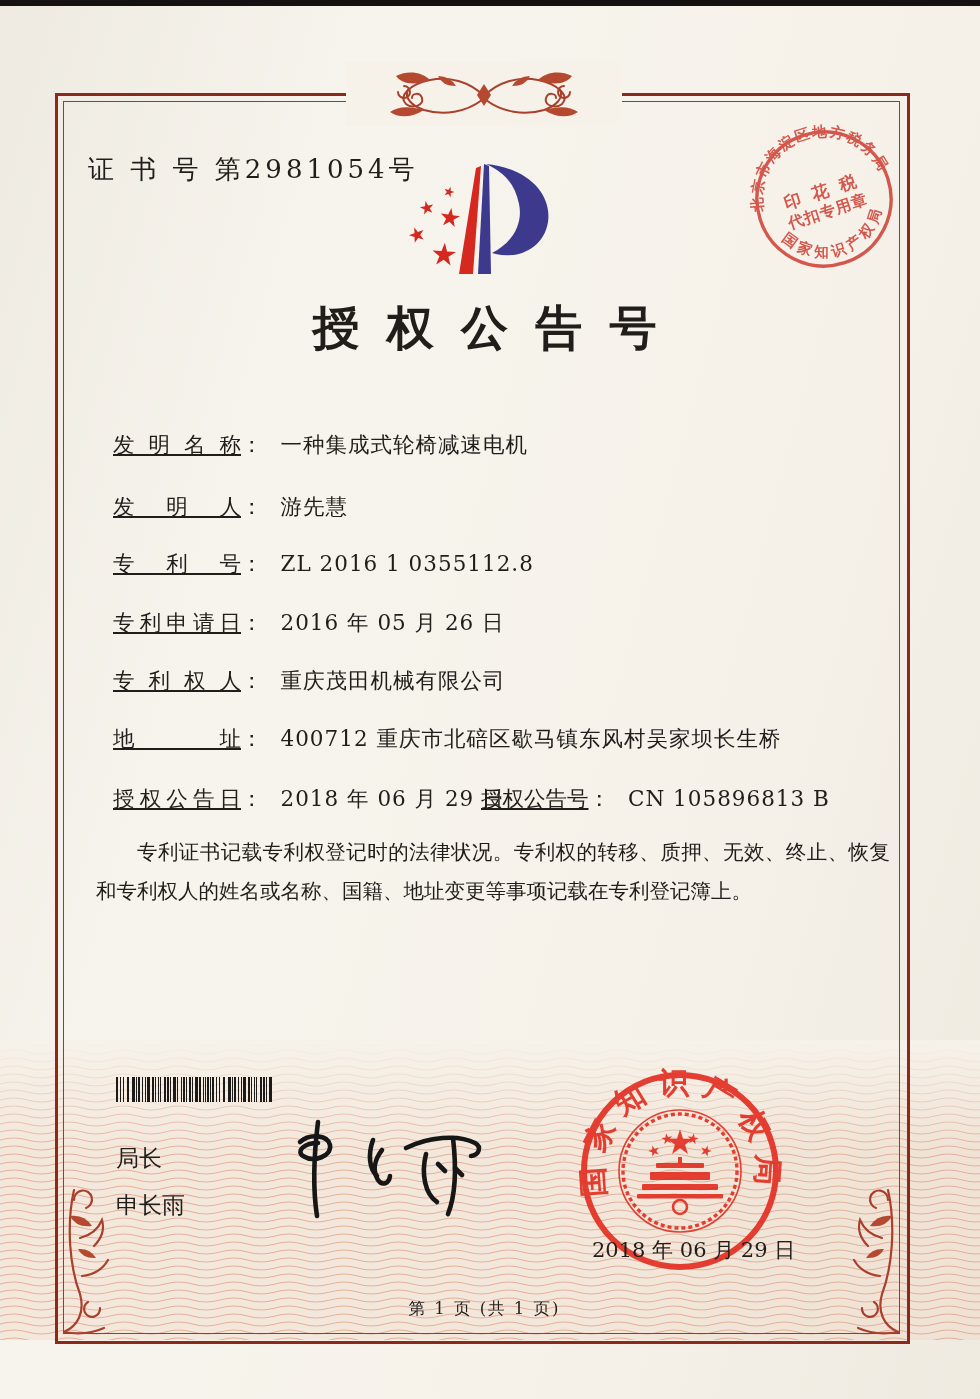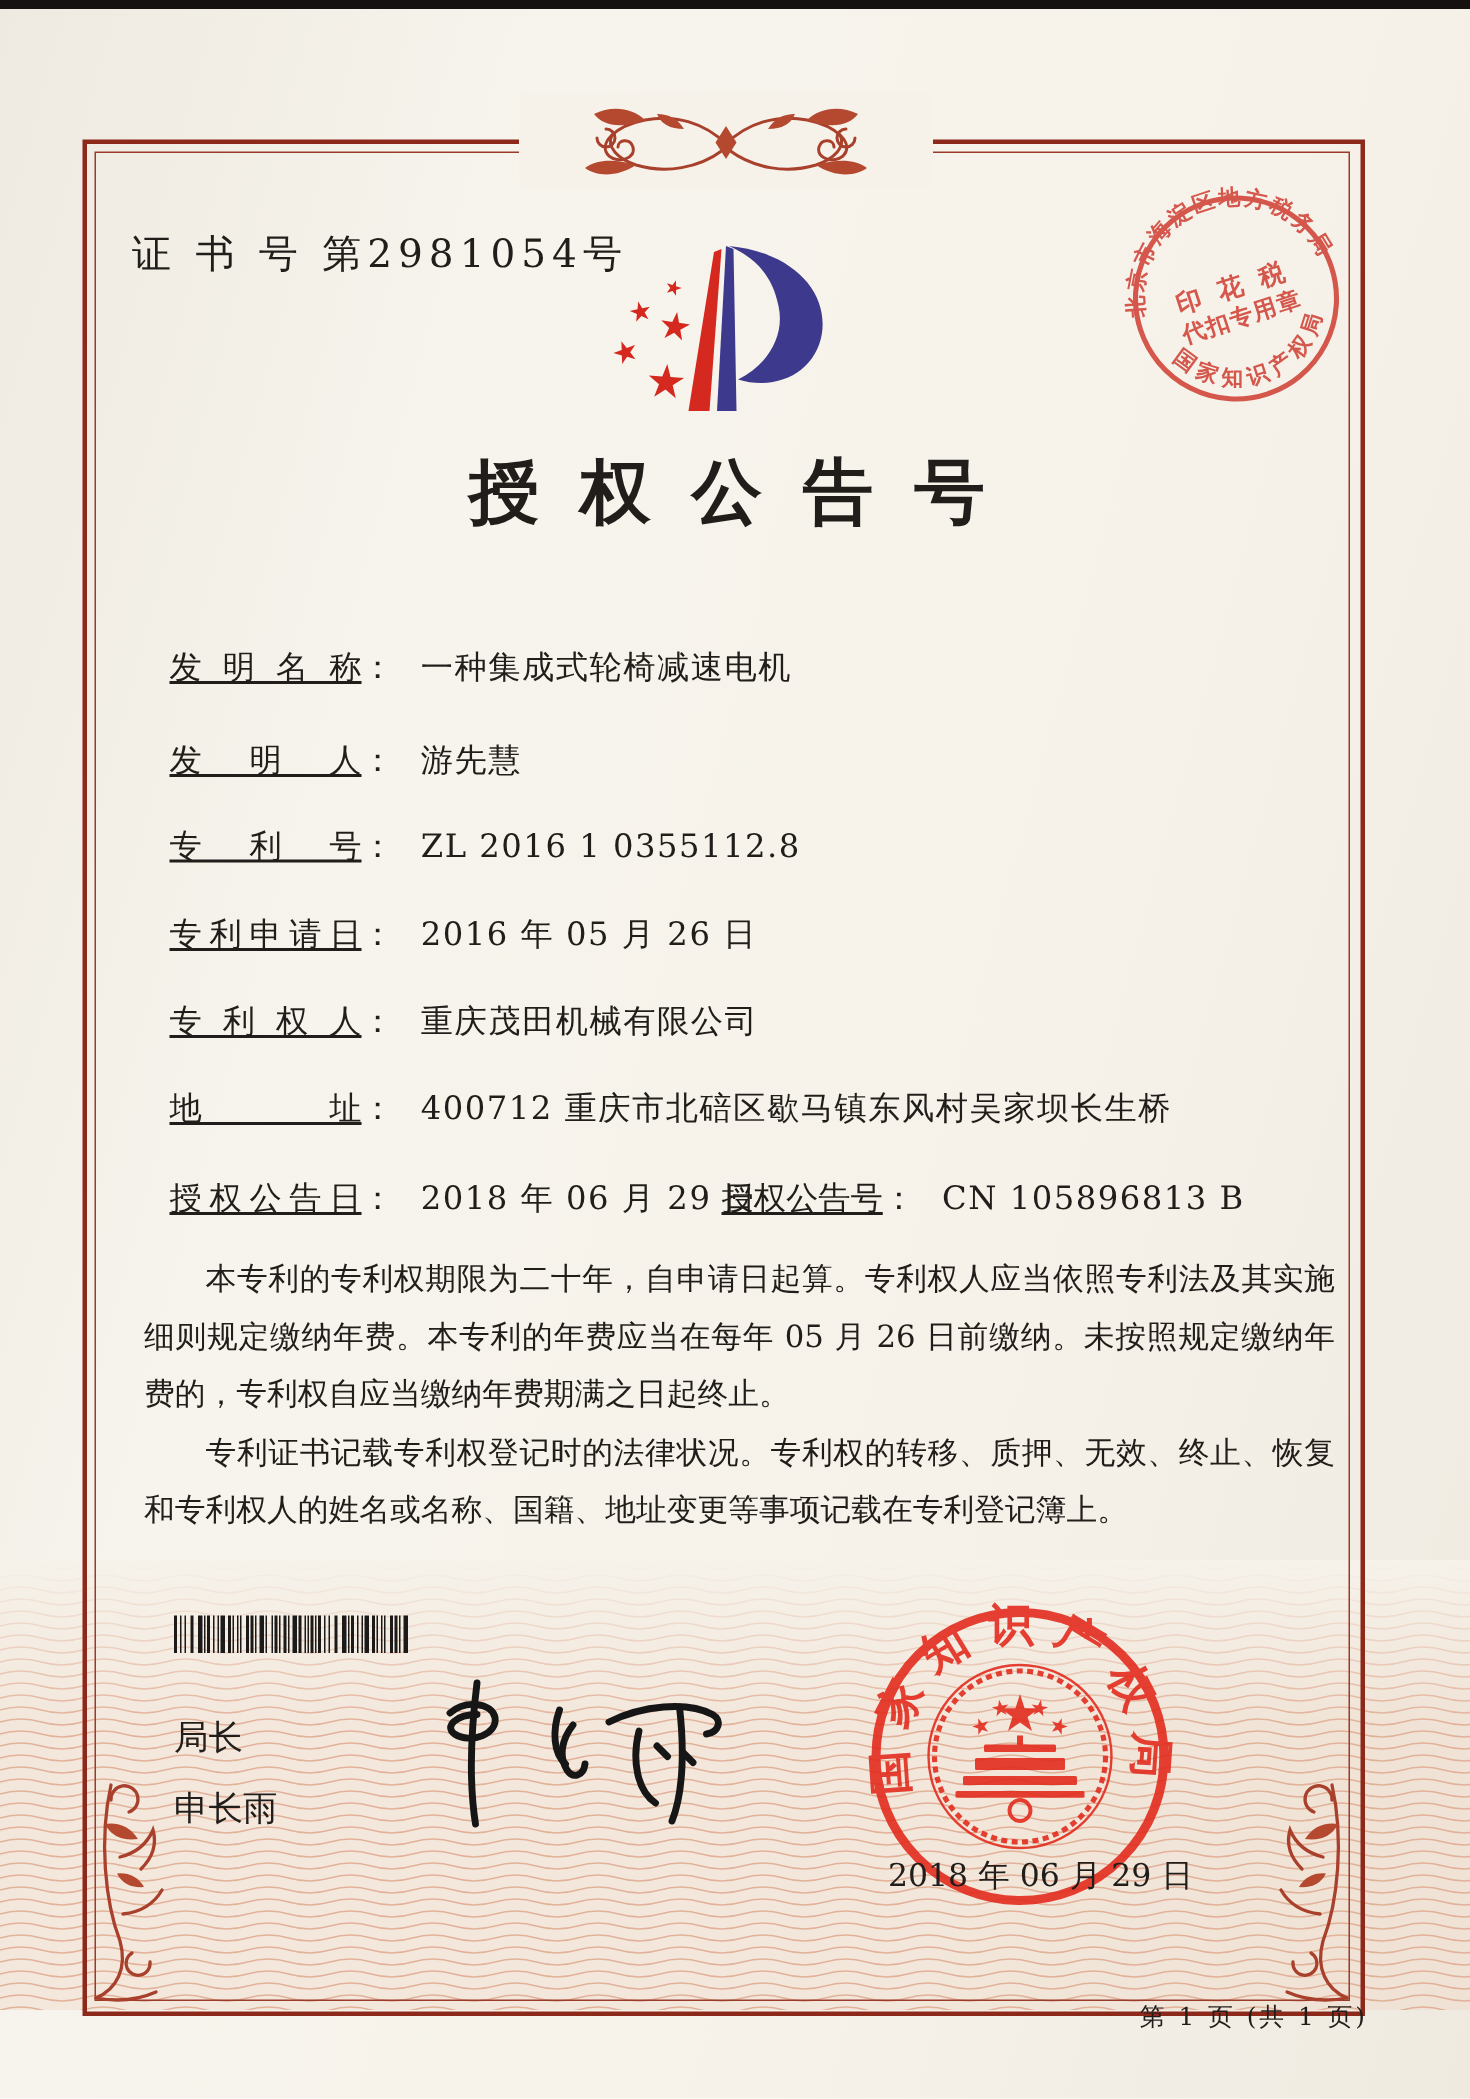--- a/index.html
+++ b/index.html
@@ -38,22 +38,22 @@
   .paras p{margin:0;text-indent:2em;}
   .barcode{left:116px;top:1077px;width:252px;height:25px;z-index:5;font-size:0;}
   .signer-role{left:116px;top:1143px;font-size:23px;z-index:5;
     font-family:"DejaVu Sans","Liberation Sans",sans-serif;}
   .signer-name{left:116px;top:1190px;font-size:23px;z-index:5;
     font-family:"DejaVu Sans","Liberation Sans",sans-serif;}
   .signature{left:256px;top:1112px;z-index:6;}
   .seal{left:577px;top:1068px;z-index:5;}
   .seal-date{left:592px;top:1236px;width:190px;text-align:center;font-size:21px;
     z-index:6;white-space:nowrap;}
-  .footer{left:57px;top:1298px;width:855px;text-align:right;font-size:16.5px;
-    letter-spacing:2px;z-index:5;margin-top:36px;}
+  .footer{left:57px;top:1298px;width:855px;text-align:center;font-size:16.5px;
+    letter-spacing:2px;z-index:5;}
 </style>
 </head>
 <body>
 
 <div class="abs scan-edge"></div>
 
 <svg class="abs waves" width="980" height="300">
   <defs>
     <pattern id="wv" width="110" height="8" patternUnits="userSpaceOnUse">
       <path d="M0,4 Q13.75,0 27.5,4 T55,4 T82.5,4 T110,4" fill="none" stroke="#dfa88e" stroke-width="1.1"></path>
@@ -167,21 +167,20 @@
   <span class="flabel">地址</span><span class="colon">：</span><span class="fvalue">400712 重庆市北碚区歇马镇东风村吴家坝长生桥</span>
 </div>
 <div class="abs row" style="top:784px">
   <span class="flabel">授权公告日</span><span class="colon">：</span><span class="fvalue">2018 年 06 月 29 日</span>
   <span class="grant2">
     <span class="flabel">授权公告号</span><span class="colon">：</span><span class="fvalue">CN 105896813 B</span>
   </span>
 </div>
 
 <div class="abs paras">
-  <p>本专利的专利权期限为二十年，自申请日起算。专利权人应当依照专利法及其实施细则规定缴纳年费。本专利的年费应当在每年 05 月 26 日前缴纳。未按照规定缴纳年费的，专利权自应当缴纳年费期满之日起终止。</p>
   <p>专利证书记载专利权登记时的法律状况。专利权的转移、质押、无效、终止、恢复和专利权人的姓名或名称、国籍、地址变更等事项记载在专利登记簿上。</p>
 </div>
 
 <div class="abs barcode"><span style="display:inline-block;height:100%;background:#1c1a18;width:2px;margin-right:2px"></span><span style="display:inline-block;height:100%;background:#1c1a18;width:1px;margin-right:2px"></span><span style="display:inline-block;height:100%;background:#1c1a18;width:1px;margin-right:3px"></span><span style="display:inline-block;height:100%;background:#1c1a18;width:2px;margin-right:3px"></span><span style="display:inline-block;height:100%;background:#1c1a18;width:3px;margin-right:1px"></span><span style="display:inline-block;height:100%;background:#1c1a18;width:1px;margin-right:1px"></span><span style="display:inline-block;height:100%;background:#1c1a18;width:2px;margin-right:2px"></span><span style="display:inline-block;height:100%;background:#1c1a18;width:1px;margin-right:2px"></span><span style="display:inline-block;height:100%;background:#1c1a18;width:1px;margin-right:1px"></span><span style="display:inline-block;height:100%;background:#1c1a18;width:3px;margin-right:2px"></span><span style="display:inline-block;height:100%;background:#1c1a18;width:2px;margin-right:1px"></span><span style="display:inline-block;height:100%;background:#1c1a18;width:1px;margin-right:2px"></span><span style="display:inline-block;height:100%;background:#1c1a18;width:1px;margin-right:1px"></span><span style="display:inline-block;height:100%;background:#1c1a18;width:1px;margin-right:3px"></span><span style="display:inline-block;height:100%;background:#1c1a18;width:2px;margin-right:1px"></span><span style="display:inline-block;height:100%;background:#1c1a18;width:2px;margin-right:1px"></span><span style="display:inline-block;height:100%;background:#1c1a18;width:1px;margin-right:2px"></span><span style="display:inline-block;height:100%;background:#1c1a18;width:3px;margin-right:1px"></span><span style="display:inline-block;height:100%;background:#1c1a18;width:1px;margin-right:3px"></span><span style="display:inline-block;height:100%;background:#1c1a18;width:1px;margin-right:1px"></span><span style="display:inline-block;height:100%;background:#1c1a18;width:2px;margin-right:1px"></span><span style="display:inline-block;height:100%;background:#1c1a18;width:1px;margin-right:2px"></span><span style="display:inline-block;height:100%;background:#1c1a18;width:2px;margin-right:1px"></span><span style="display:inline-block;height:100%;background:#1c1a18;width:1px;margin-right:2px"></span><span style="display:inline-block;height:100%;background:#1c1a18;width:3px;margin-right:1px"></span><span style="display:inline-block;height:100%;background:#1c1a18;width:2px;margin-right:2px"></span><span style="display:inline-block;height:100%;background:#1c1a18;width:1px;margin-right:1px"></span><span style="display:inline-block;height:100%;background:#1c1a18;width:1px;margin-right:1px"></span><span style="display:inline-block;height:100%;background:#1c1a18;width:2px;margin-right:1px"></span><span style="display:inline-block;height:100%;background:#1c1a18;width:1px;margin-right:1px"></span><span style="display:inline-block;height:100%;background:#1c1a18;width:2px;margin-right:2px"></span><span style="display:inline-block;height:100%;background:#1c1a18;width:1px;margin-right:2px"></span><span style="display:inline-block;height:100%;background:#1c1a18;width:1px;margin-right:3px"></span><span style="display:inline-block;height:100%;background:#1c1a18;width:2px;margin-right:3px"></span><span style="display:inline-block;height:100%;background:#1c1a18;width:3px;margin-right:1px"></span><span style="display:inline-block;height:100%;background:#1c1a18;width:1px;margin-right:1px"></span><span style="display:inline-block;height:100%;background:#1c1a18;width:2px;margin-right:2px"></span><span style="display:inline-block;height:100%;background:#1c1a18;width:1px;margin-right:2px"></span><span style="display:inline-block;height:100%;background:#1c1a18;width:1px;margin-right:1px"></span><span style="display:inline-block;height:100%;background:#1c1a18;width:3px;margin-right:2px"></span><span style="display:inline-block;height:100%;background:#1c1a18;width:2px;margin-right:1px"></span><span style="display:inline-block;height:100%;background:#1c1a18;width:1px;margin-right:2px"></span><span style="display:inline-block;height:100%;background:#1c1a18;width:1px;margin-right:1px"></span><span style="display:inline-block;height:100%;background:#1c1a18;width:1px;margin-right:3px"></span><span style="display:inline-block;height:100%;background:#1c1a18;width:2px;margin-right:1px"></span><span style="display:inline-block;height:100%;background:#1c1a18;width:2px;margin-right:1px"></span><span style="display:inline-block;height:100%;background:#1c1a18;width:1px;margin-right:2px"></span><span style="display:inline-block;height:100%;background:#1c1a18;width:3px;margin-right:1px"></span></div>
 
 <div class="abs signer-role">局长</div>
 <div class="abs signer-name">申长雨</div>
 
 <svg class="abs signature" width="240" height="120" viewBox="0 0 240 120">
   <g stroke="#161616" stroke-width="4.6" fill="none" stroke-linecap="round" stroke-linejoin="round">

